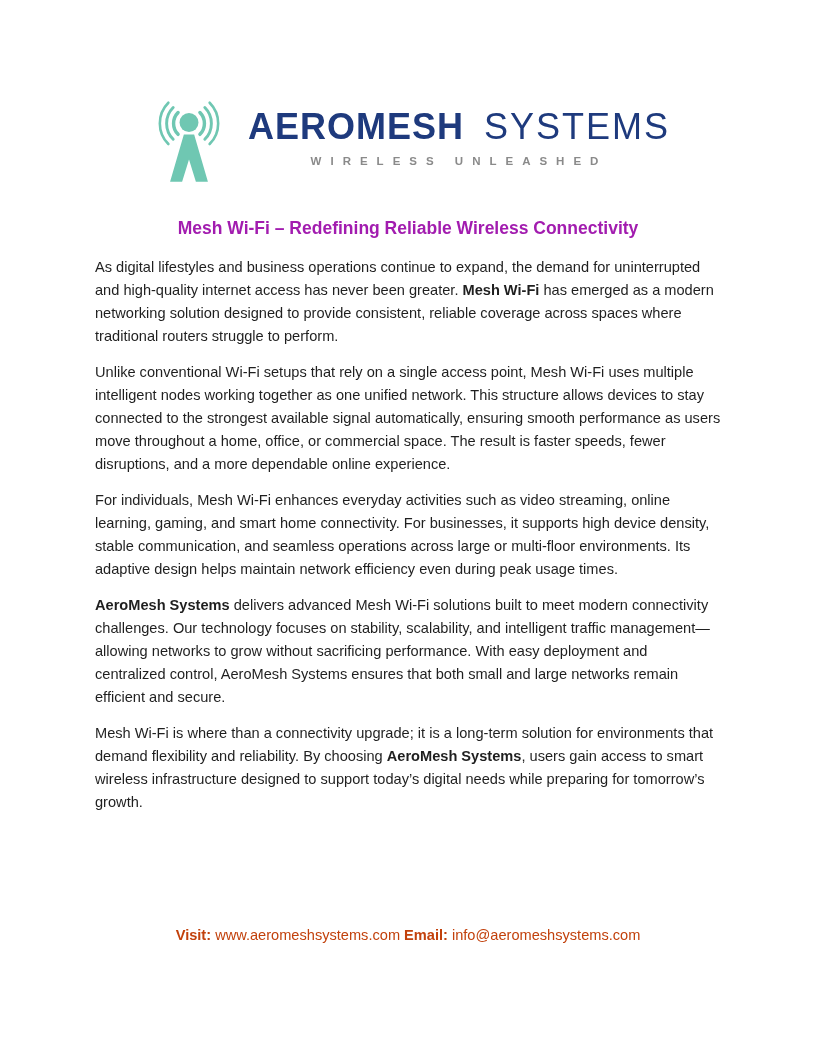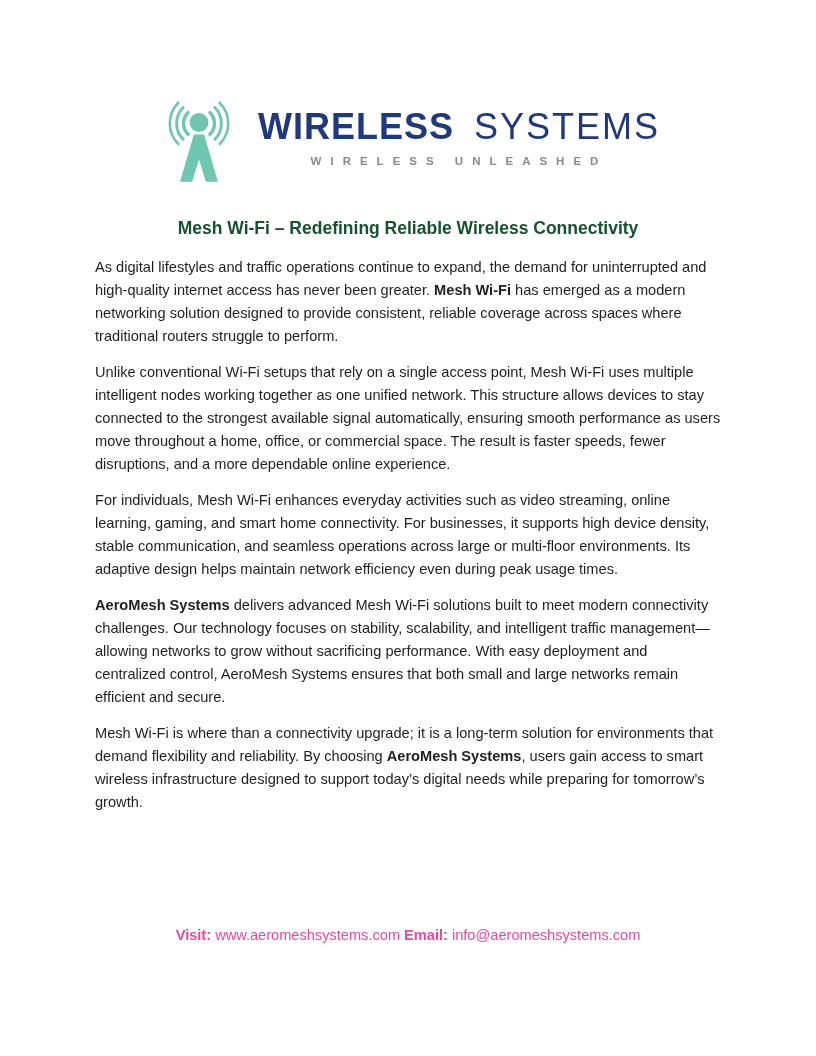--- a/index.html
+++ b/index.html
@@ -47,37 +47,37 @@
     color: var(--gray);
     letter-spacing: 9px;
     white-space: nowrap;
   }
   
   .doc-title {
     margin-top: 32px;
     text-align: center;
     font-size: 17.5px;
     font-weight: 700;
-    color: #14532d;
+    color: #a21caf;
   }
   .body-copy { margin-top: 17px; }
   .body-copy p {
     margin: 0 0 13px 0;
     font-size: 14.6px;
     line-height: 23px;
     color: #1f1f1f;
   }
   .body-copy b, .footer b { font-weight: 700; }
   
   .footer {
     margin-top: 110px;
     text-align: center;
     font-size: 14.6px;
     line-height: 23px;
-    color: #ec4899;
+    color: #c2410c;
   }
 </style>
 </head>
 <body>
 
 <div class="page">
 
   <div class="logo-row">
     <span class="logo-mark">
       <svg viewBox="0 0 100 110" xmlns="http://www.w3.org/2000/svg">
@@ -92,31 +92,31 @@
           <path d="M 74.0 14.0 A 34 34 0 0 1 74.0 62.0" stroke-width="3"></path>
         </g>
 
         <circle cx="50" cy="37" r="11" fill="currentColor"></circle>
 
         <path d="M 44 51 L 28 106 L 42 106 L 50 80 L 58 106 L 72 106 L 56 51 Z" fill="currentColor"></path>
       </svg>
     </span>
     <span class="logo-textblock">
       <span class="brand-line">
-        <span class="brand-bold">WIRELESS</span>
+        <span class="brand-bold">AEROMESH</span>
         <span class="brand-light">SYSTEMS</span>
       </span>
       <span class="tagline">WIRELESS UNLEASHED</span>
     </span>
   </div>
 
   <h1 class="doc-title">Mesh Wi-Fi – Redefining Reliable Wireless Connectivity</h1>
 
   <div class="body-copy">
-    <p><span>As digital lifestyles and traffic operations continue to expand, the demand for uninterrupted and high-quality internet access has never been greater. </span><b>Mesh Wi-Fi</b><span> has emerged as a modern networking solution designed to provide consistent, reliable coverage across spaces where traditional routers struggle to perform.</span></p>
+    <p><span>As digital lifestyles and business operations continue to expand, the demand for uninterrupted and high-quality internet access has never been greater. </span><b>Mesh Wi-Fi</b><span> has emerged as a modern networking solution designed to provide consistent, reliable coverage across spaces where traditional routers struggle to perform.</span></p>
     <p><span>Unlike conventional Wi-Fi setups that rely on a single access point, Mesh Wi-Fi uses multiple intelligent nodes working together as one unified network. This structure allows devices to stay connected to the strongest available signal automatically, ensuring smooth performance as users move throughout a home, office, or commercial space. The result is faster speeds, fewer disruptions, and a more dependable online experience.</span></p>
     <p><span>For individuals, Mesh Wi-Fi enhances everyday activities such as video streaming, online learning, gaming, and smart home connectivity. For businesses, it supports high device density, stable communication, and seamless operations across large or multi-floor environments. Its adaptive design helps maintain network efficiency even during peak usage times.</span></p>
     <p><b>AeroMesh Systems</b><span> delivers advanced Mesh Wi-Fi solutions built to meet modern connectivity challenges. Our technology focuses on stability, scalability, and intelligent traffic management—allowing networks to grow without sacrificing performance. With easy deployment and centralized control, AeroMesh Systems ensures that both small and large networks remain efficient and secure.</span></p>
     <p><span>Mesh Wi-Fi is where than a connectivity upgrade; it is a long-term solution for environments that demand flexibility and reliability. By choosing </span><b>AeroMesh Systems</b><span>, users gain access to smart wireless infrastructure designed to support today’s digital needs while preparing for tomorrow’s growth.</span></p>
   </div>
 
   <div class="footer">
     <div><b>Visit:</b><span> www.aeromeshsystems.com </span><b>Email:</b><span> info@aeromeshsystems.com</span></div>
   </div>
 

